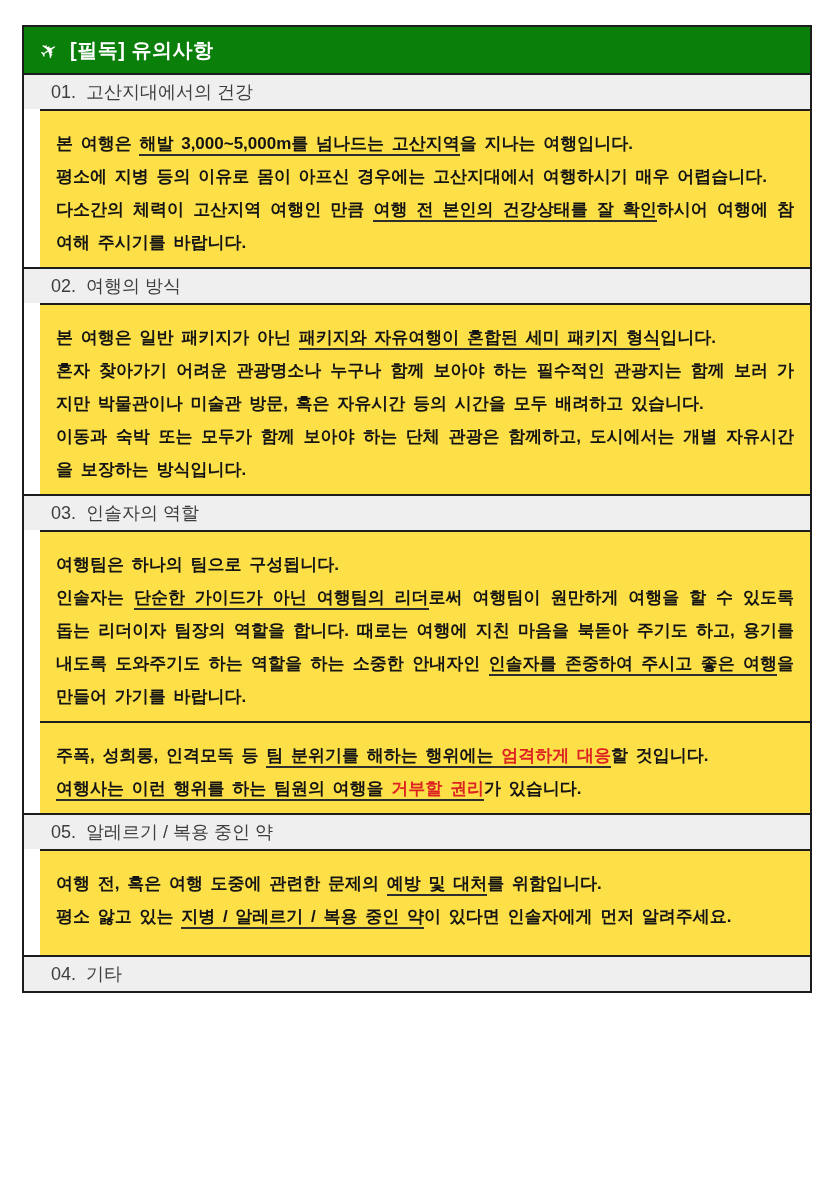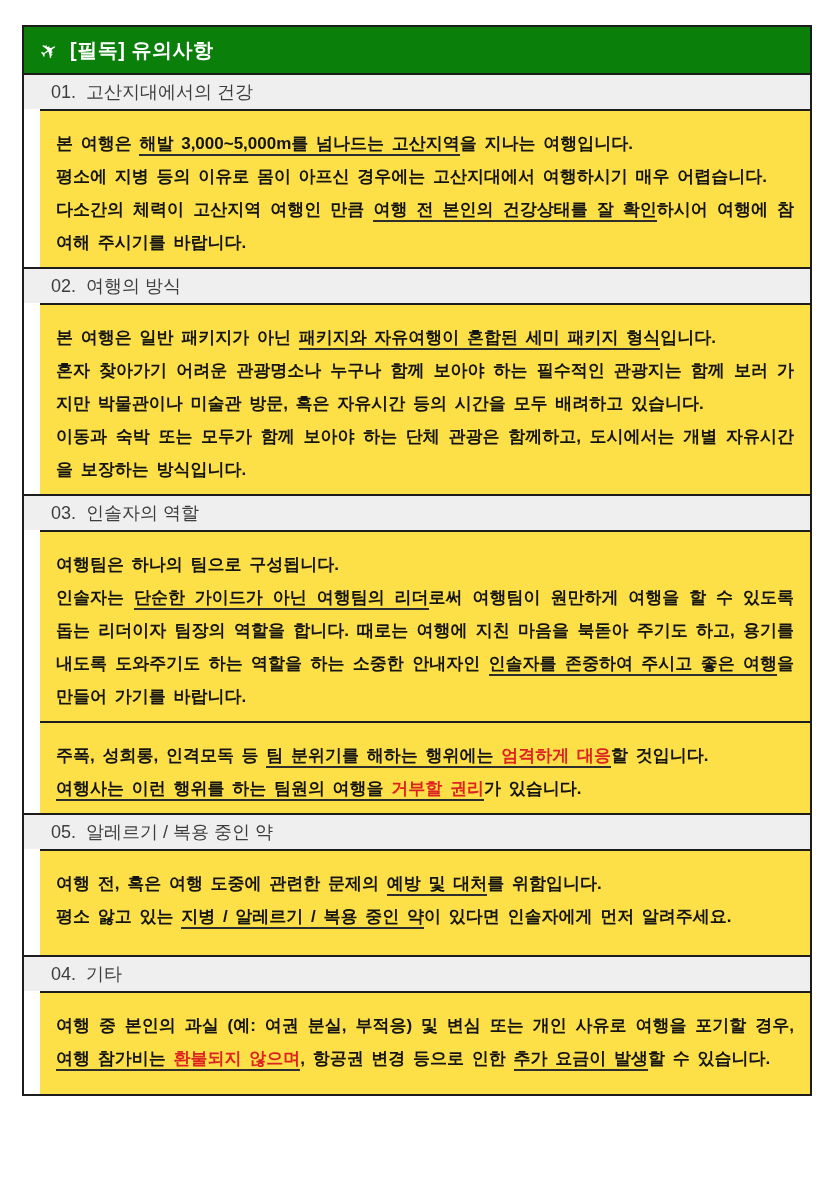--- a/index.html
+++ b/index.html
@@ -129,16 +129,13 @@
   </div>
   <div class="section-body s4">
       <p class="para"><span>여행 전, 혹은 여행 도중에 관련한 문제의 </span><span class="u">예방 및 대처</span><span>를 위함입니다.</span></p>
       <p class="para"><span>평소 앓고 있는 </span><span class="u">지병 / 알레르기 / 복용 중인 약</span><span>이 있다면 인솔자에게 먼저 알려주세요.</span></p>
     </div>
 
   <div class="section-bar">
     <span class="num">04.</span>
     <span>기타</span>
   </div>
-  <div class="section-body s5">
-      <p class="para"><span>여행 중 본인의 과실 (예: 여권 분실, 부적응) 및 변심 또는 개인 사유로 여행을 포기할 경우, </span><span class="u">여행 참가비는 </span><span class="u r">환불되지 않으며</span><span>, 항공권 변경 등으로 인한 </span><span class="u">추가 요금이 발생</span><span>할 수 있습니다.</span></p>
-    </div>
 </div>
 
 </body></html>

